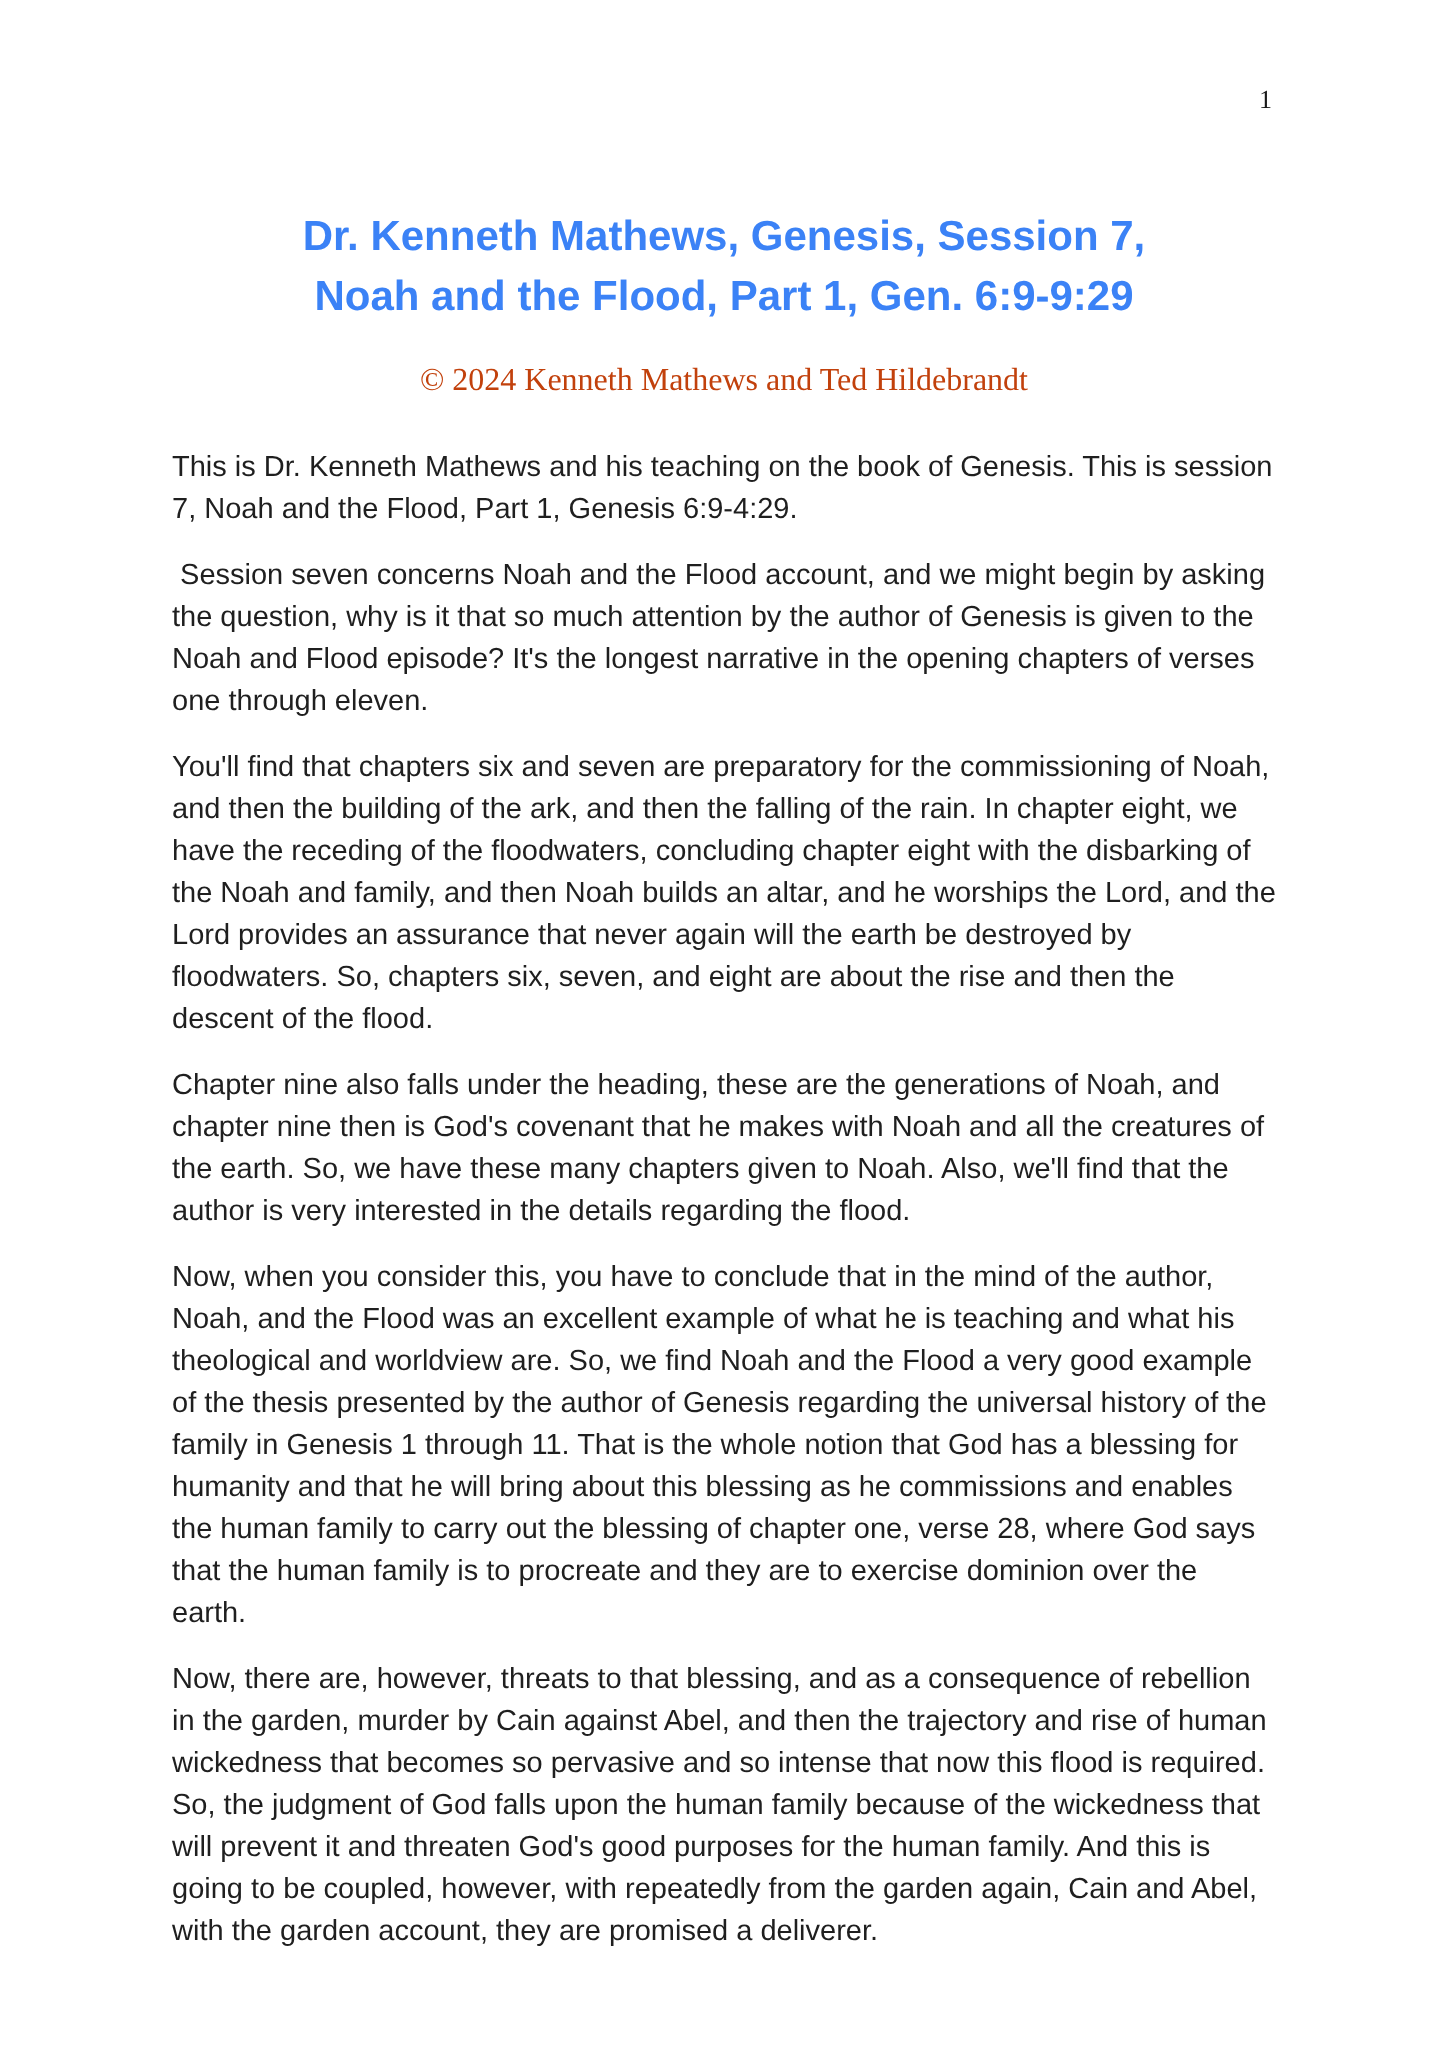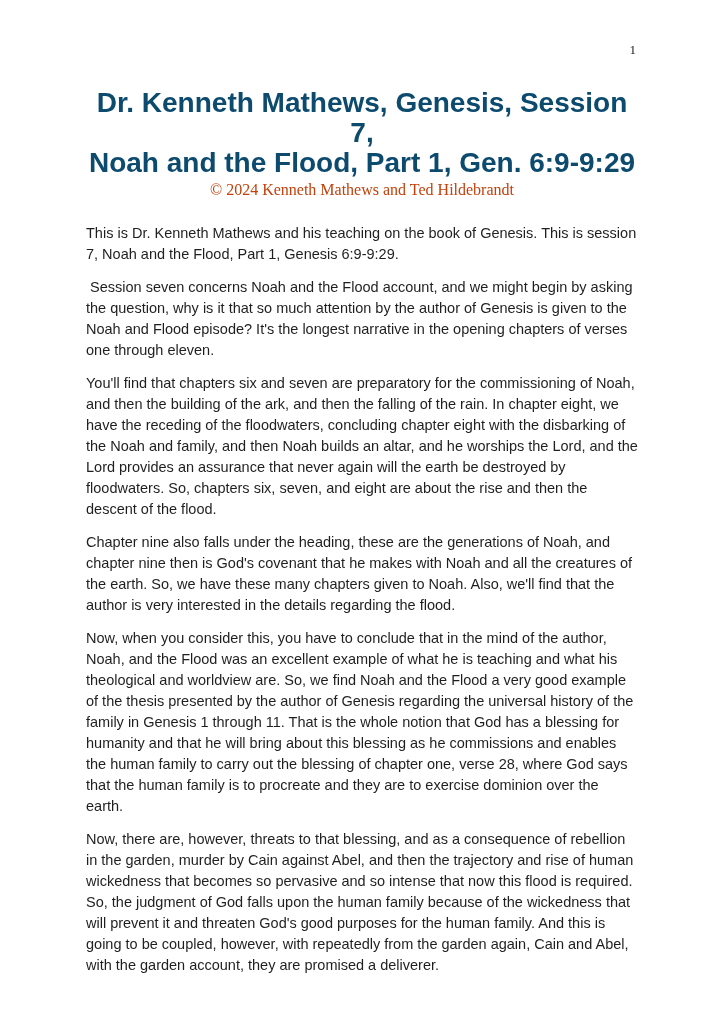--- a/index.html
+++ b/index.html
@@ -26,24 +26,24 @@
       font-size: 13px;
       color: #1a1a1a;
     }
     .doc-header {
       padding-top: 88px;
       text-align: center;
     }
     .doc-title {
       font-family: "Liberation Sans", sans-serif;
       font-weight: bold;
-      font-size: 28px;
+      font-size: 21px;
       line-height: 30px;
-      color: #0c4a6e;
-      margin: 0;
+      color: #3b82f6;
+      margin: 16px;
     }
     .doc-copyright {
       font-family: "Liberation Serif", serif;
       font-size: 16px;
       line-height: 22px;
       color: #c2410c;
       margin-top: 1px;
     }
     .doc-body {
       margin-top: 22px;
@@ -66,21 +66,21 @@
 
   <div class="doc-header">
     <h1 class="doc-title">
       <span class="title-line">Dr. Kenneth Mathews, Genesis, Session 7,</span><br>
       <span class="title-line">Noah and the Flood, Part 1, Gen. 6:9-9:29</span>
     </h1>
     <div class="doc-copyright">© 2024 Kenneth Mathews and Ted Hildebrandt</div>
   </div>
 
   <div class="doc-body">
-    <p>This is Dr. Kenneth Mathews and his teaching on the book of Genesis. This is session 7, Noah and the Flood, Part 1, Genesis 6:9-9:29.</p>
+    <p>This is Dr. Kenneth Mathews and his teaching on the book of Genesis. This is session 7, Noah and the Flood, Part 1, Genesis 6:9-4:29.</p>
     <p> Session seven concerns Noah and the Flood account, and we might begin by asking the question, why is it that so much attention by the author of Genesis is given to the Noah and Flood episode? It's the longest narrative in the opening chapters of verses one through eleven.</p>
     <p>You'll find that chapters six and seven are preparatory for the commissioning of Noah, and then the building of the ark, and then the falling of the rain. In chapter eight, we have the receding of the floodwaters, concluding chapter eight with the disbarking of the Noah and family, and then Noah builds an altar, and he worships the Lord, and the Lord provides an assurance that never again will the earth be destroyed by floodwaters. So, chapters six, seven, and eight are about the rise and then the descent of the flood.</p>
     <p>Chapter nine also falls under the heading, these are the generations of Noah, and chapter nine then is God's covenant that he makes with Noah and all the creatures of the earth. So, we have these many chapters given to Noah. Also, we'll find that the author is very interested in the details regarding the flood.</p>
     <p>Now, when you consider this, you have to conclude that in the mind of the author, Noah, and the Flood was an excellent example of what he is teaching and what his theological and worldview are. So, we find Noah and the Flood a very good example of the thesis presented by the author of Genesis regarding the universal history of the family in Genesis 1 through 11. That is the whole notion that God has a blessing for humanity and that he will bring about this blessing as he commissions and enables the human family to carry out the blessing of chapter one, verse 28, where God says that the human family is to procreate and they are to exercise dominion over the earth.</p>
     <p>Now, there are, however, threats to that blessing, and as a consequence of rebellion in the garden, murder by Cain against Abel, and then the trajectory and rise of human wickedness that becomes so pervasive and so intense that now this flood is required. So, the judgment of God falls upon the human family because of the wickedness that will prevent it and threaten God's good purposes for the human family. And this is going to be coupled, however, with repeatedly from the garden again, Cain and Abel, with the garden account, they are promised a deliverer.</p>
   </div>
 
 </div>
 
 </body></html>

